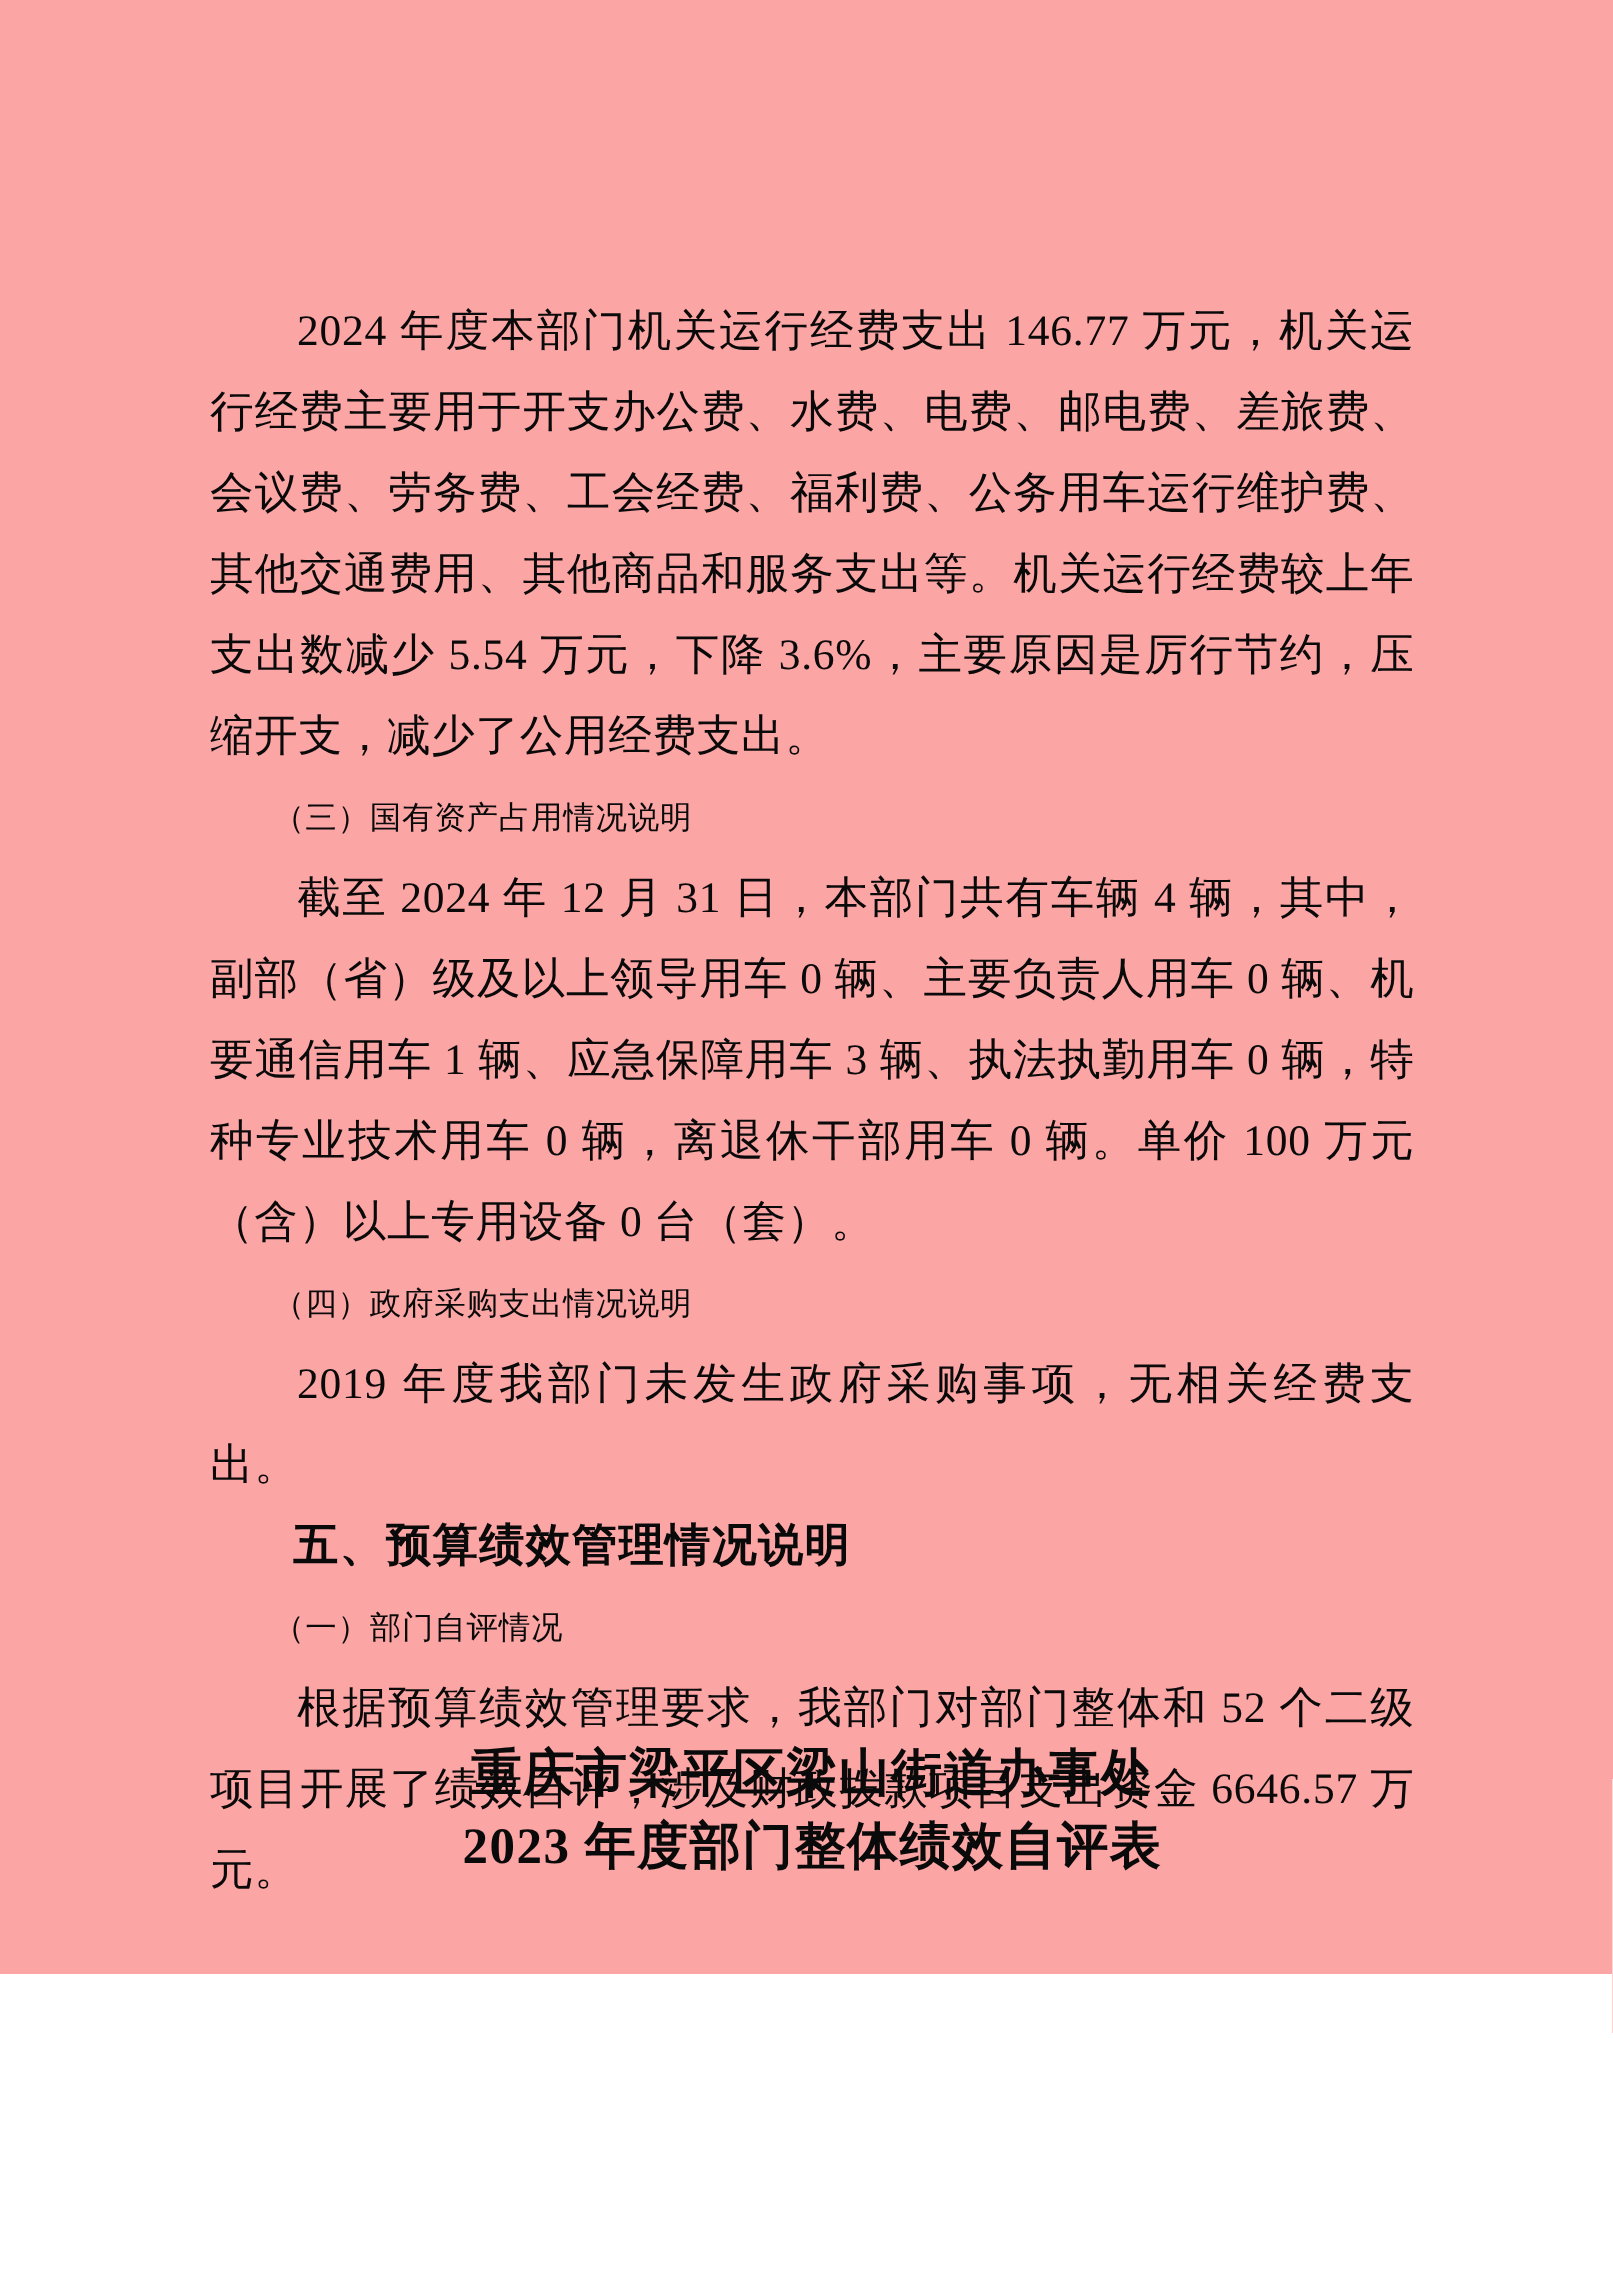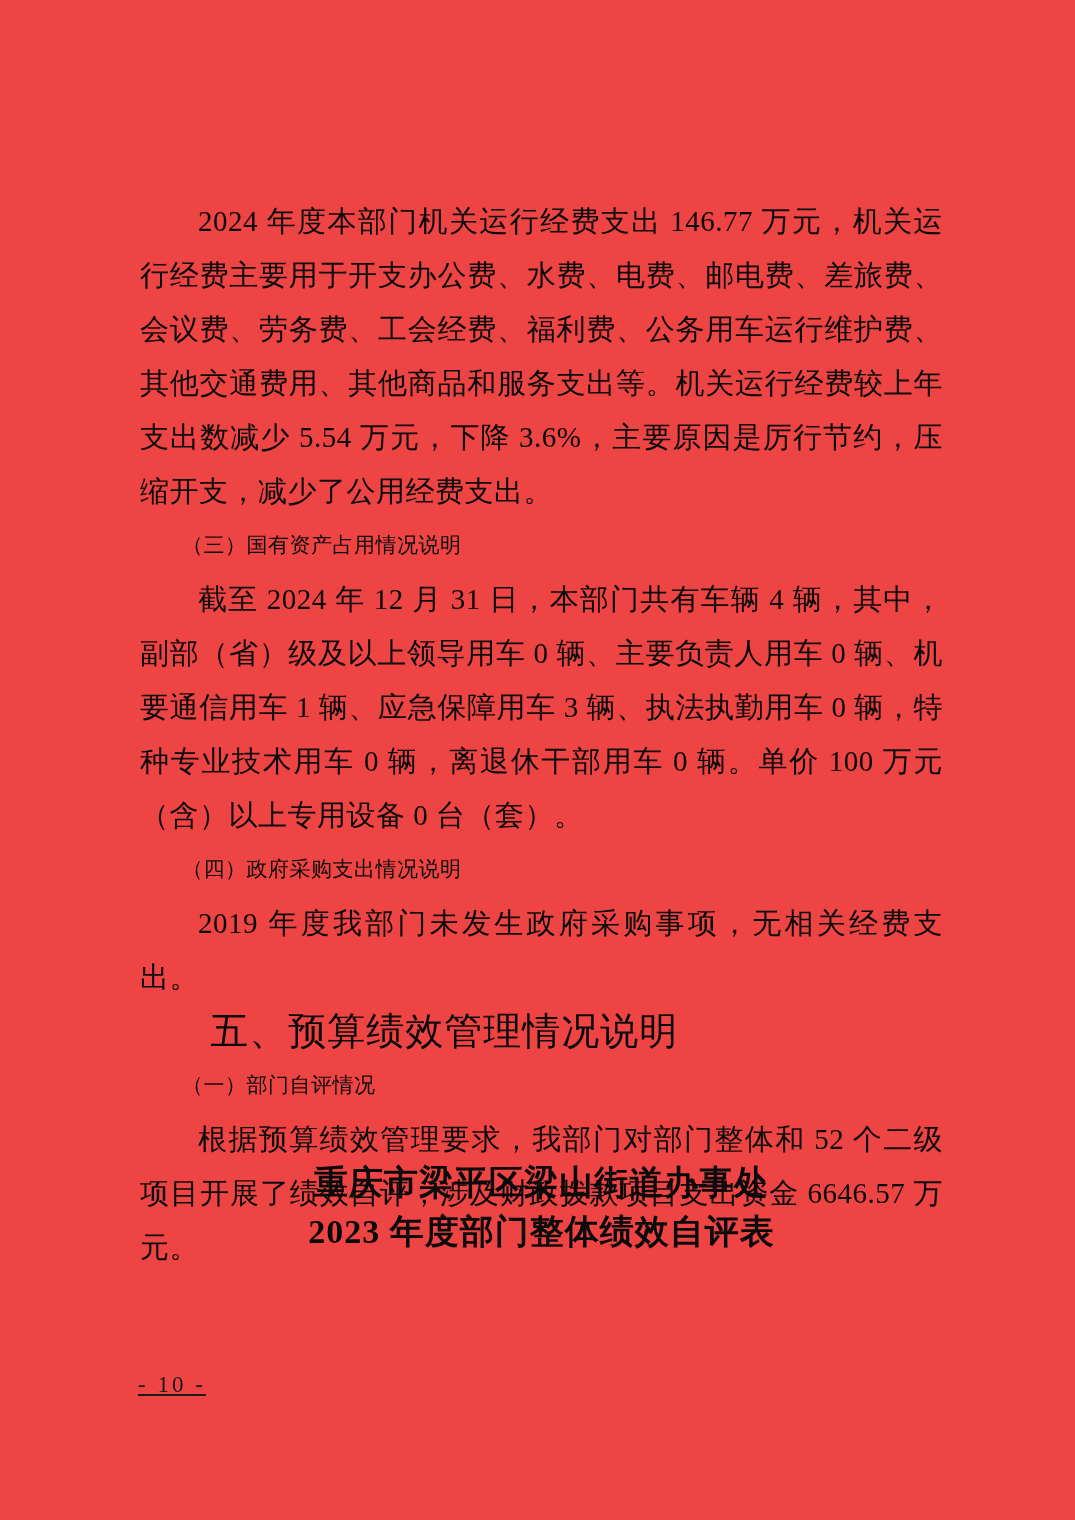--- a/index.html
+++ b/index.html
@@ -1,20 +1,20 @@
 <!DOCTYPE html>
 <html><head>
 <meta charset="utf-8">
 <style>
   html, body { margin: 0; padding: 0; background: #ffffff; }
   .page {
     position: relative;
     width: 1075px;
-    height: 1520px;
-    background: #ef4444;
+    height: 1316px;
+    background: #fca5a5;
     overflow: hidden;
     font-family: "Liberation Serif", "DejaVu Serif", serif;
     color: #0a0a0a;
   }
   .content {
     position: absolute;
     left: 140px;
     top: 194px;
     width: 803px;
   }
@@ -29,24 +29,24 @@
   }
   .sub-heading {
     margin: 0;
     font-size: 21px;
     line-height: 54px;
     text-indent: 2em;
     letter-spacing: 0.5px;
   }
   .section-heading {
     margin: 0;
-    font-size: 38px;
+    font-size: 30px;
     line-height: 54px;
     text-indent: 1.85em;
-    font-weight: normal;
+    font-weight: bold;
     font-family: "Liberation Sans", "DejaVu Sans", sans-serif;
     letter-spacing: 1px;
   }
   .titles {
     position: absolute;
     left: 140px;
     top: 1158px;
     width: 803px;
     text-align: center;
   }

